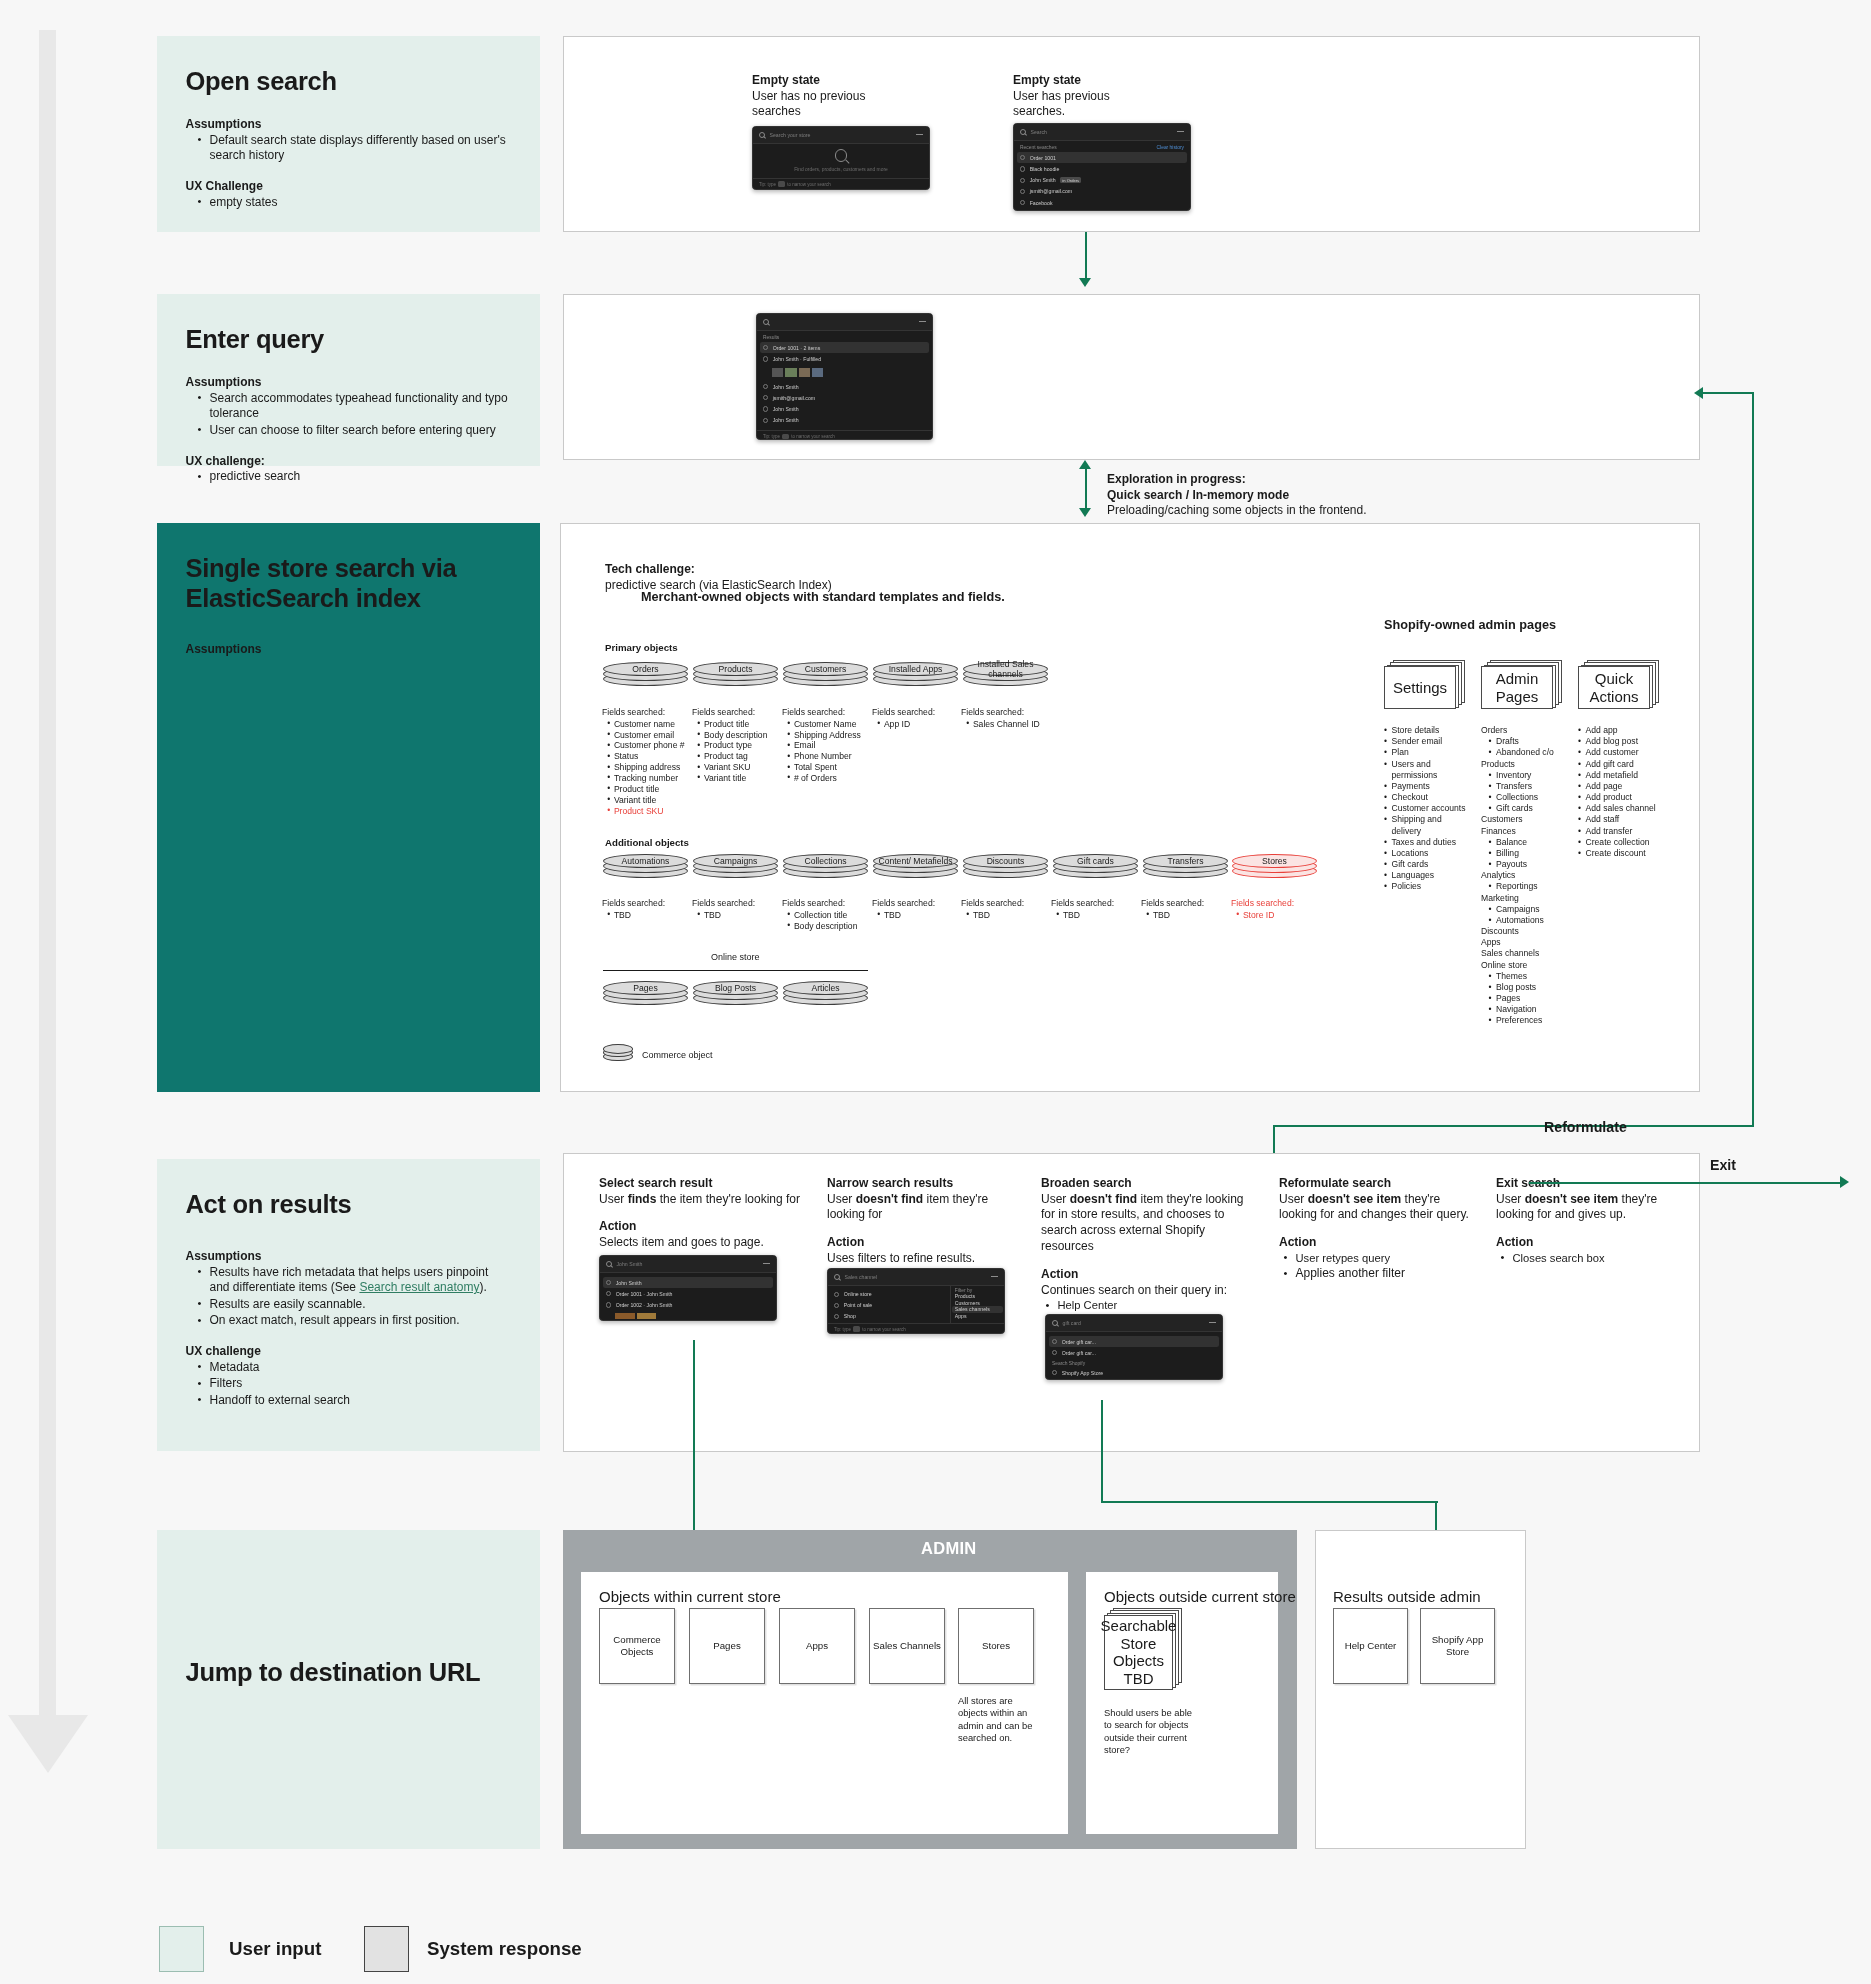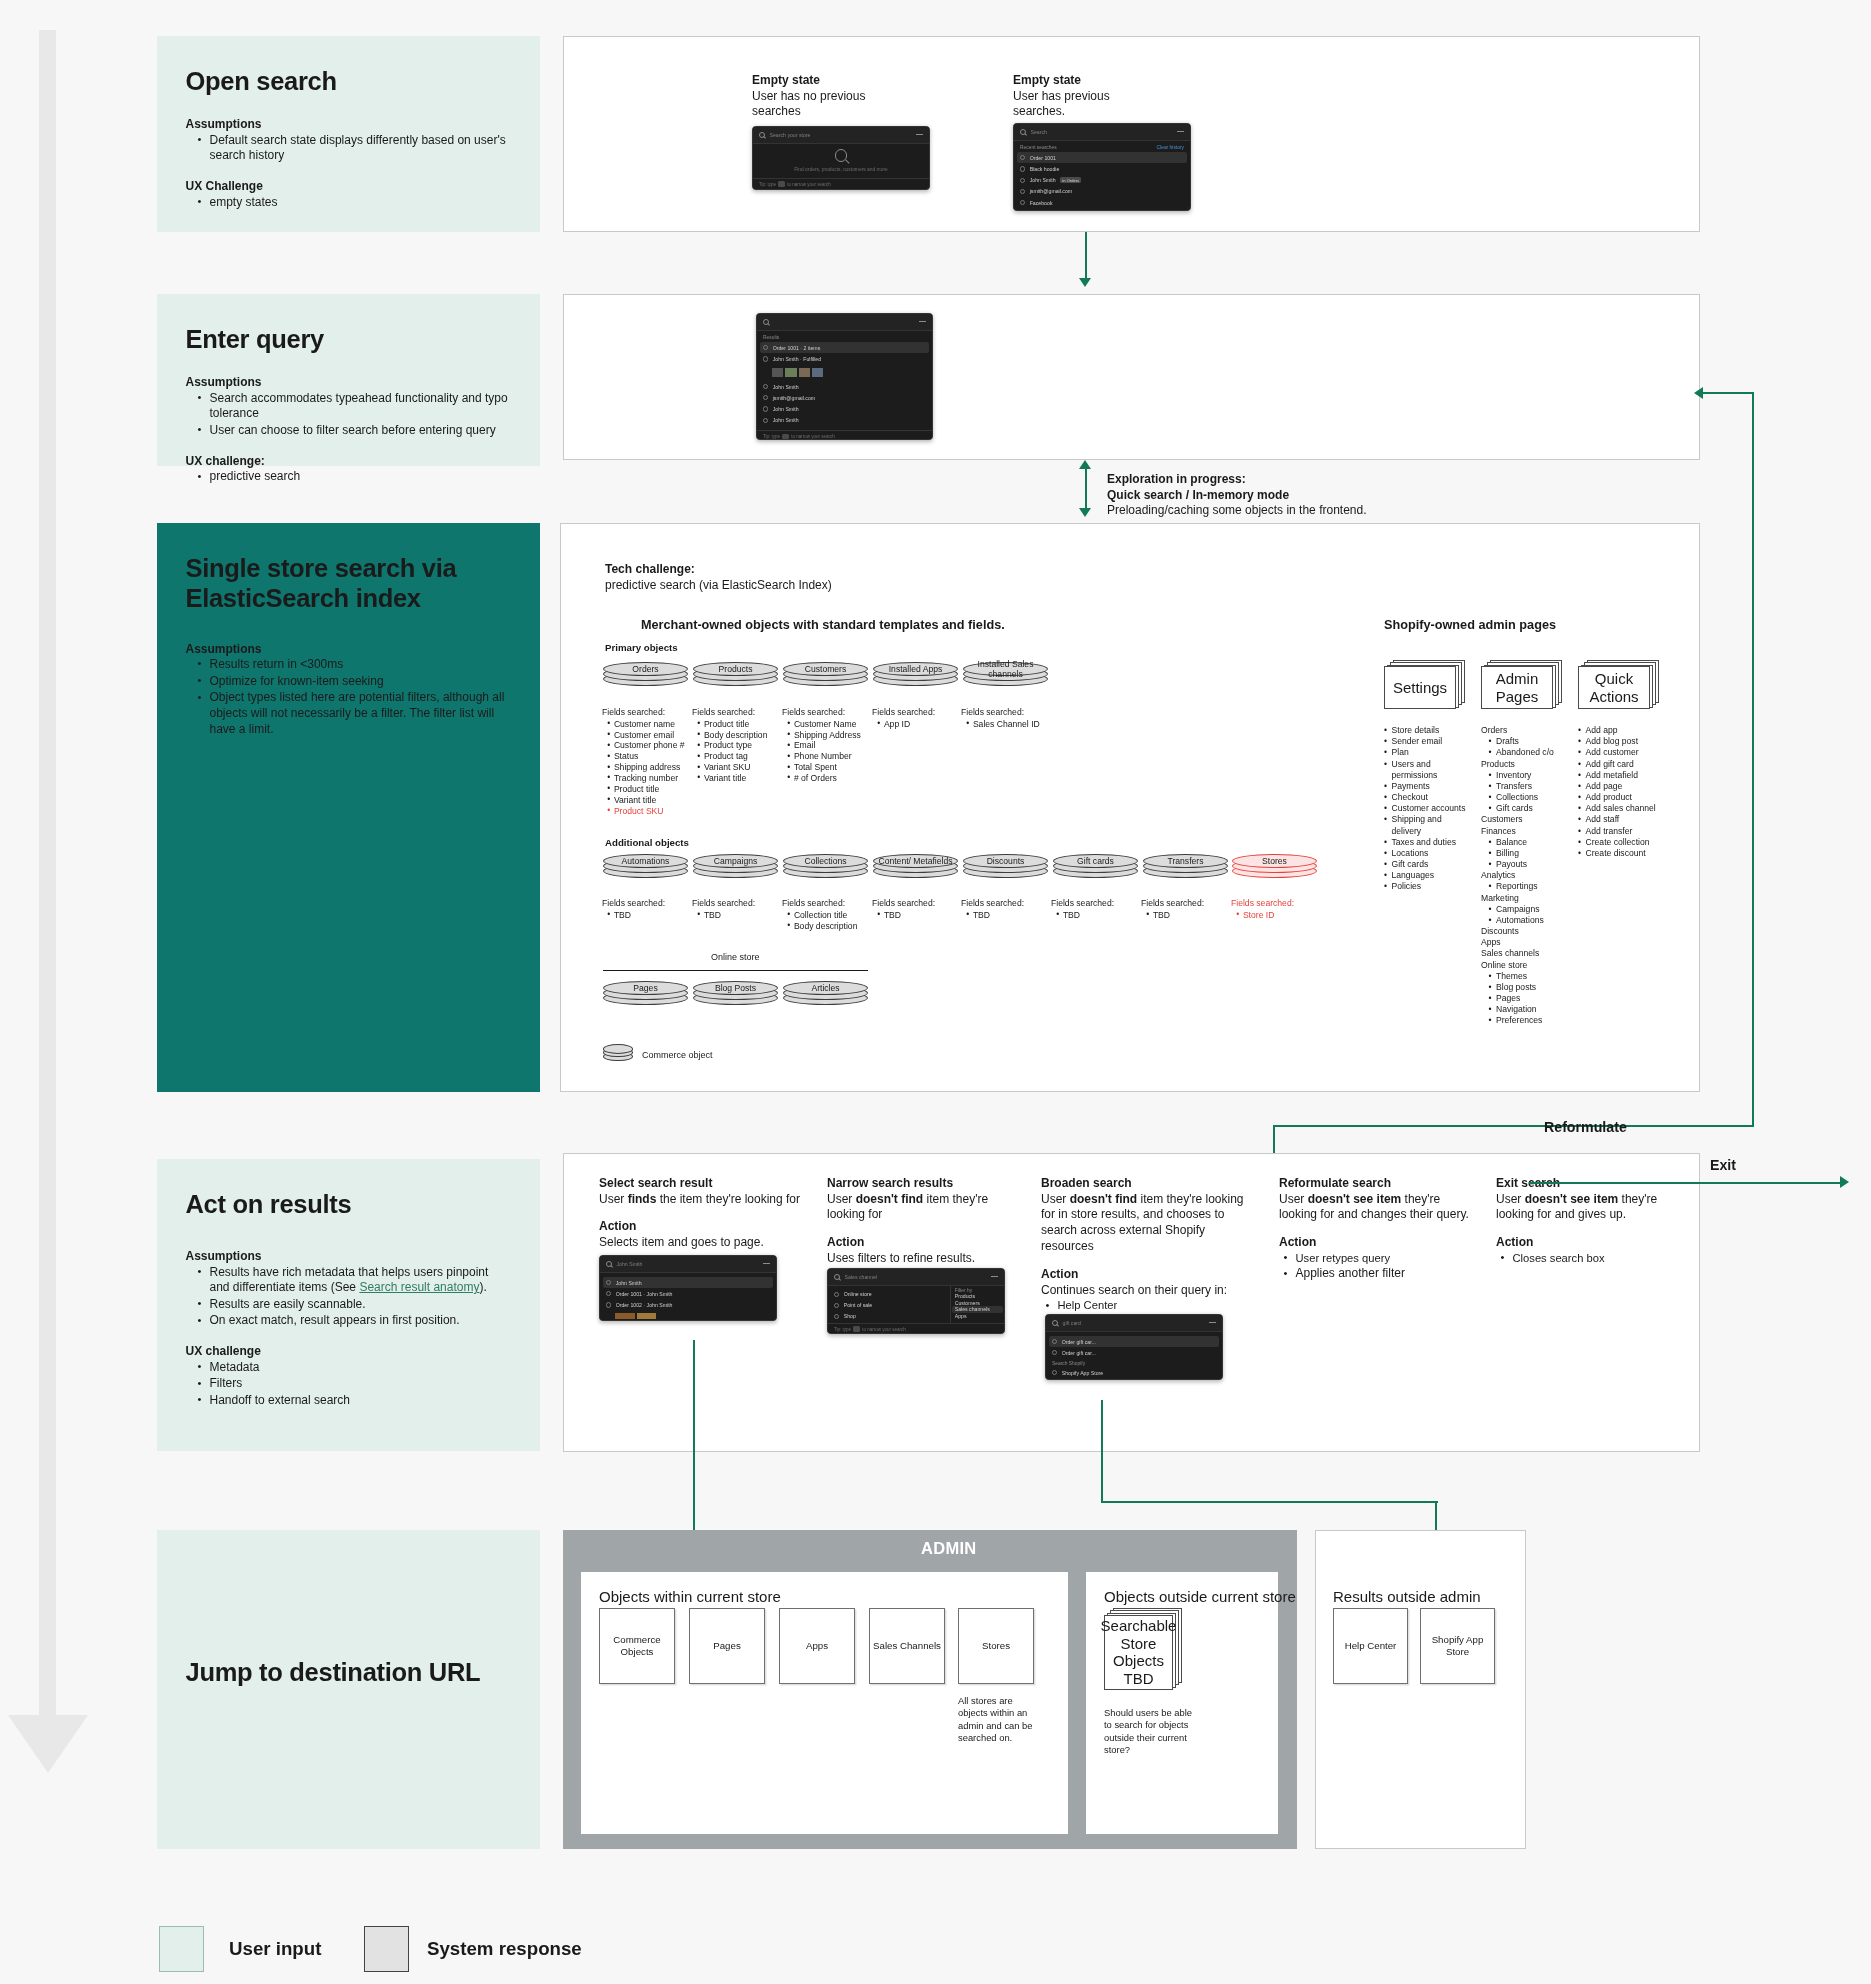--- a/index.html
+++ b/index.html
@@ -367,35 +367,30 @@
   <div class="arrow-d" style="left:1079px; top:508px;"></div>
   <div class="tb" style="left:1107px; top:472px; width:314px;">
     <div class="tb-title">Exploration in progress:</div>
     <div class="tb-title">Quick search / In-memory mode</div>
     <div class="tb-body">Preloading/caching some objects in the frontend.</div>
   </div>
 
   <div class="stage-card system" style="left:157px; top:523px; width:383px; height:569px;">
     <div class="stage-title">Single store search via ElasticSearch index</div>
     <div class="sub-head" style="margin-top:28.5px;">Assumptions</div>
-    <ul class="bul">
-      <li>Results return in &lt;300ms</li>
-      <li>Optimize for known-item seeking</li>
-      <li>Object types listed here are potential filters, although all objects will not necessarily be a filter. The filter list will have a limit.</li>
-    </ul>
   </div>
 
   <div class="panel" style="left:560px; top:523px; width:1140px; height:569px;"></div>
 
   <div class="tb" style="left:605px; top:562px;">
     <div class="tb-title">Tech challenge:</div>
     <div class="tb-body">predictive search (via ElasticSearch Index)</div>
   </div>
 
-  <div class="sec-h" style="left:605px; top:618px;padding-left:36px;">Merchant-owned objects with standard templates and fields.</div>
+  <div class="sec-h" style="left:605px; top:590px;padding-left:36px;">Merchant-owned objects with standard templates and fields.</div>
   <div class="sec-sub" style="left:605px; top:642px;">Primary objects</div>
   <div class="sec-h" style="left:1384px; top:618px;">Shopify-owned admin pages</div>
 
   <div class="cyl" style="left:603px; top:662px; width:85px; height:24px;">
     <div class="stack" style="height:24px;">
       <div class="disk" style="top:9.7px;"></div>
         <div class="disk" style="top:5.2px;"></div>
         <div class="disk top" style="top:0;"></div>
       <div class="lbl">Orders</div>
     </div>

